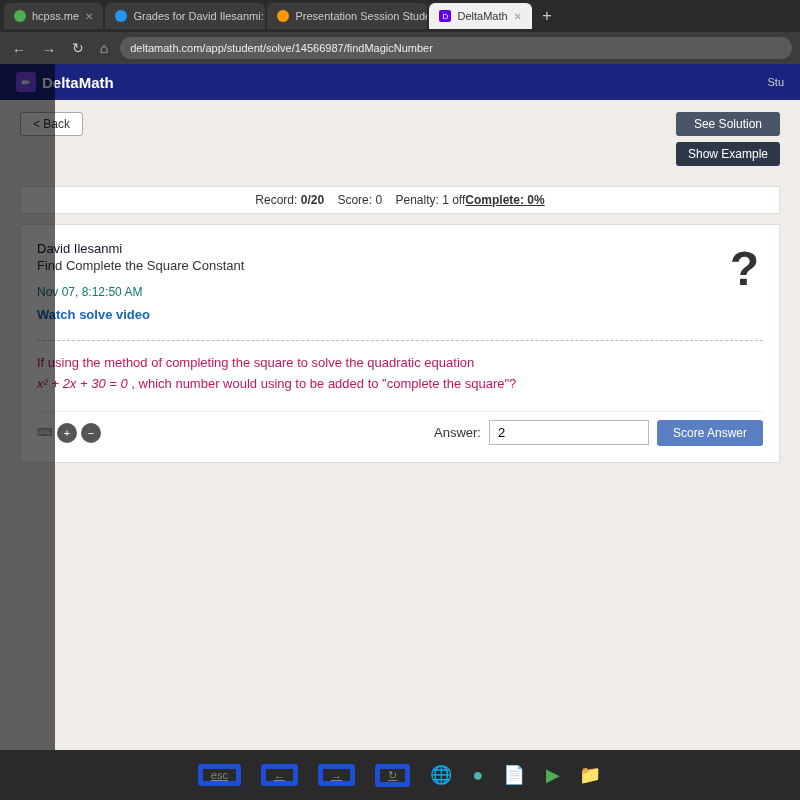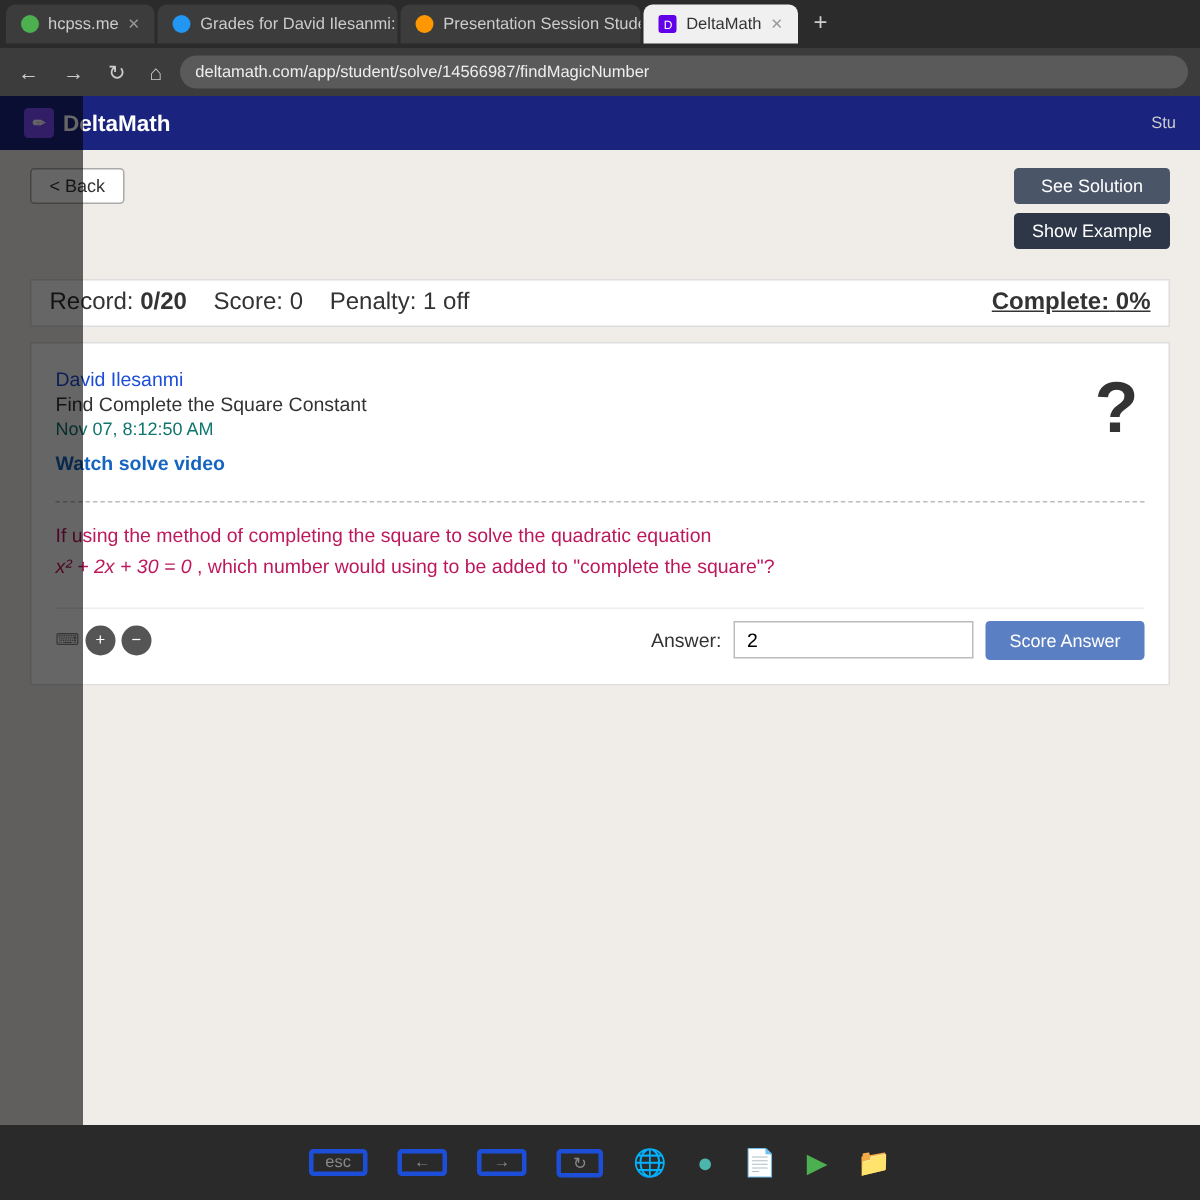--- a/index.html
+++ b/index.html
@@ -181,45 +181,45 @@
     .action-btn.primary {
       background: #2d3748;
     }
 
     
     .score-bar {
       background: white;
       border: 1px solid #ddd;
       padding: 6px 12px;
       display: flex;
-      justify-content: space-between;
-      align-items: center;
-      font-size: 16px;
+      justify-content: center;
+      align-items: center;
+      font-size: 12px;
       margin-bottom: 10px;
     }
     .score-text { color: #333; }
     .complete-text { color: #333; font-weight: bold; text-decoration: underline; }
 
     
     .question-card {
       background: white;
       border: 1px solid #ddd;
       padding: 16px;
       position: relative;
     }
 
     .student-name {
       font-size: 13px;
-      color: #1d4ed8;
+      color: #0f172a;
       margin-bottom: 2px;
     }
     .problem-title {
       font-size: 13px;
       color: #333;
-      margin-bottom: 2px;
+      margin-bottom: 12px;
     }
     .timestamp {
       font-size: 12px;
       color: #0f766e;
       margin-bottom: 8px;
     }
     .help-video-link {
       color: #1565c0;
       font-size: 13px;
       font-weight: bold;
@@ -319,23 +319,24 @@
       background: #2a2a2a;
       display: flex;
       align-items: center;
       justify-content: center;
       gap: 20px;
     }
     .laptop-key {
       color: #888;
       font-size: 11px;
       padding: 0 8px;
-      border: 3px solid #1d4ed8;
+      border: 5px solid #1d4ed8;
       border-radius: 3px;
       cursor: pointer;
+      text-decoration: underline;
     }
 
     .dark-overlay-left {
       position: fixed;
       left: 0;
       top: 64px;
       width: 55px;
       height: calc(800px - 64px - 50px);
       background: rgba(0,0,0,0.6);
       z-index: 10;

